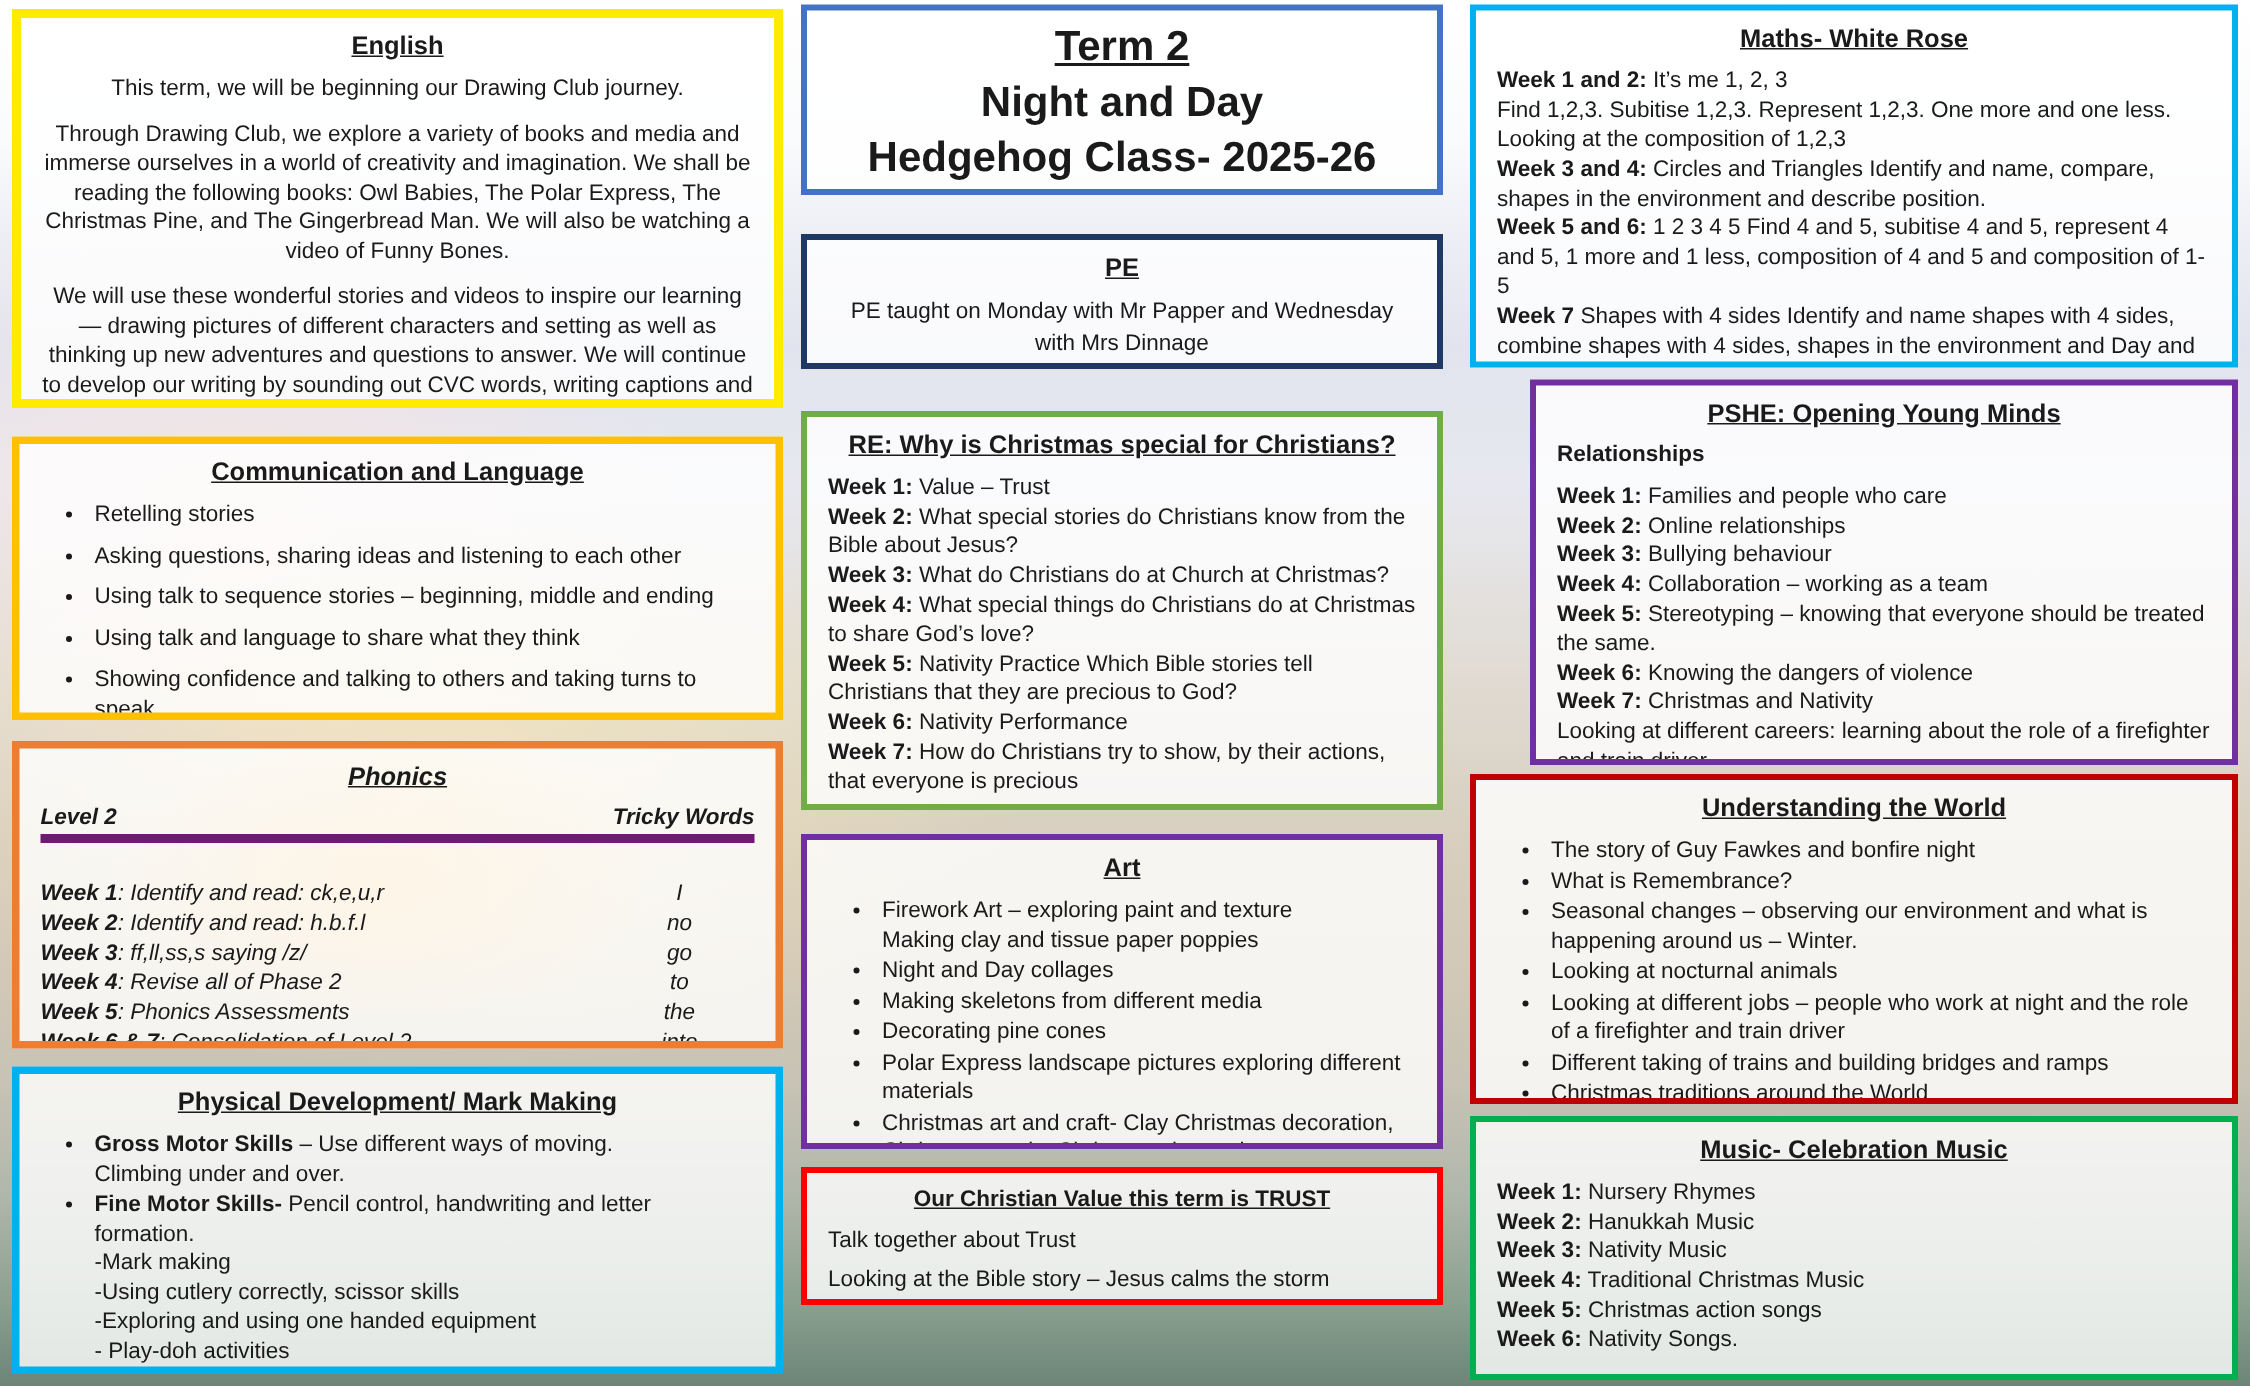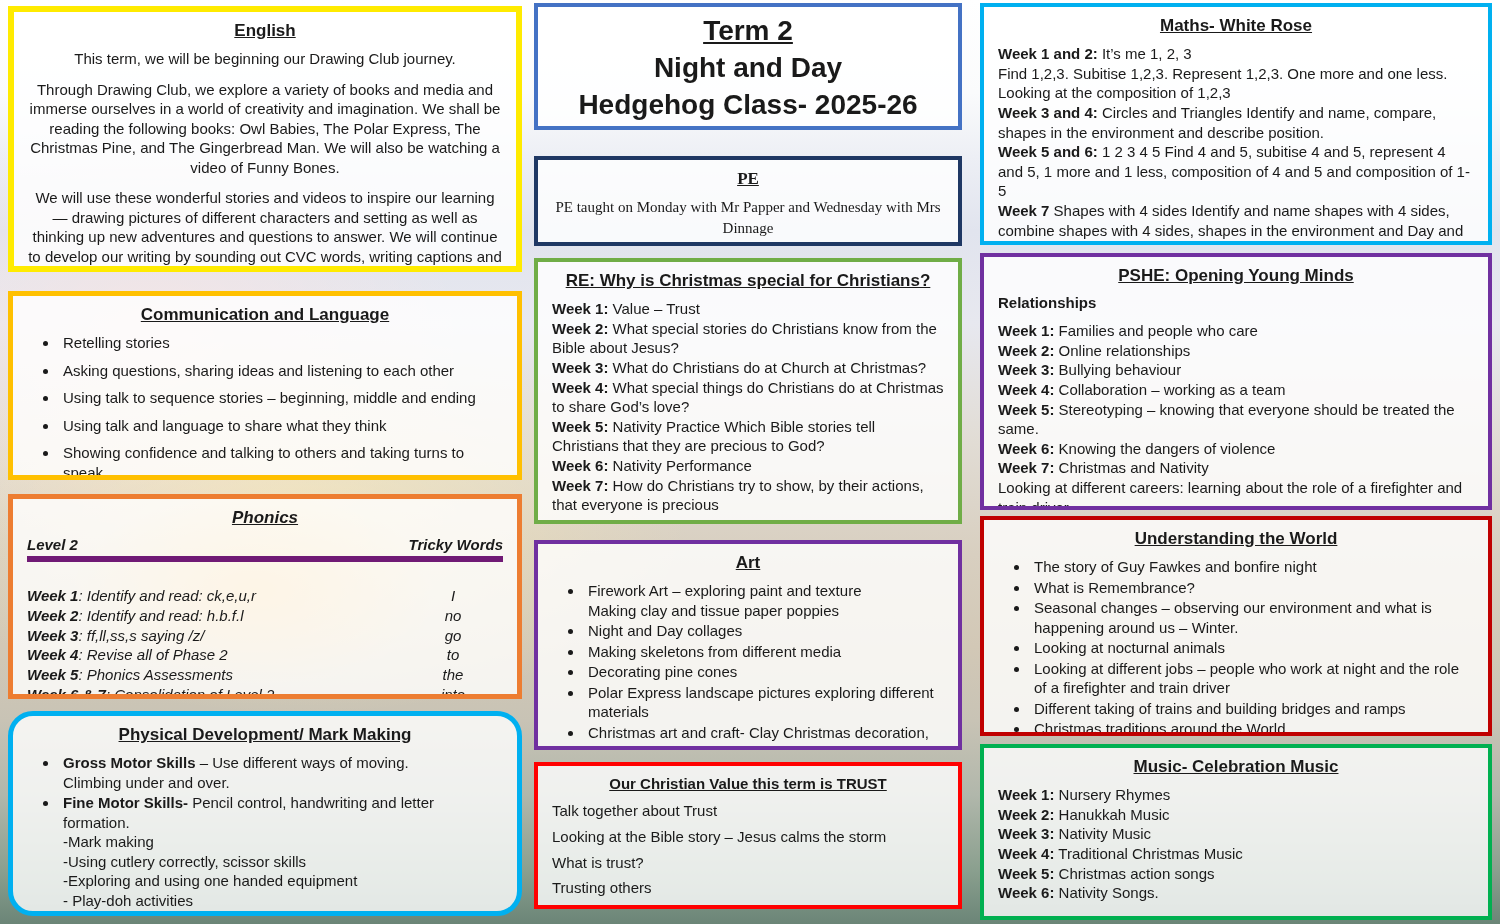--- a/index.html
+++ b/index.html
@@ -23,26 +23,26 @@
     background:rgba(255,255,255,0.8);
     border:4px solid #000;
     padding:6px 14px 6px;
     overflow:hidden;
   }
   .col-left section.box { border-width:5px; }
 
   [data-name="box-english"]       { height:266px; margin-bottom:19px; border-width:6px !important; }
   [data-name="box-communication"] { height:189px; margin-bottom:14px; }
   [data-name="box-phonics"]       { height:205px; margin-bottom:12px;font-style:italic; }
-  [data-name="box-physical"]      { height:205px;border-radius:25px; }
+  [data-name="box-physical"]      { height:205px; }
   [data-name="box-title"]         { height:127px; margin-bottom:26px; padding-top:10px; }
-  [data-name="box-pe"]            { height:90px;  margin-bottom:12px;font-family:Liberation Serif, serif; }
+  [data-name="box-pe"]            { height:90px;  margin-bottom:28px; }
   [data-name="box-re"]            { height:266px; margin-bottom:16px; }
   [data-name="box-art"]           { height:210px; margin-bottom:12px; }
-  [data-name="box-trust"]         { height:147px; }
+  [data-name="box-trust"]         { height:92px; }
   [data-name="box-maths"]         { height:242px; margin-bottom:8px; }
   [data-name="box-pshe"]          { height:257px; margin-bottom:6px; }
   [data-name="box-utw"]           { height:220px; margin-bottom:8px; }
   [data-name="box-music"]         { height:176px; }
 
   .box-title { text-align:center; font-weight:bold; font-size:17px; text-decoration:underline; margin:3px 0 8px; }
   .box-title.small { font-size:15px; margin-bottom:6px; }
 
   .t-line { text-align:center; font-weight:bold; font-size:28px; line-height:1.32; }
   .t-line.u { text-decoration:underline; }
@@ -174,21 +174,21 @@
     </div>
   <div class="col col-right" data-name="column-right">
       <section data-name="box-maths" class="box" style="border-color: rgb(0, 176, 240);">
         <div data-name="maths-title" class="box-title">Maths- White Rose</div>
         <p data-name="maths-week-line" class="week"><b data-name="week-label">Week 1 and 2:</b> <span data-name="week-text"> It’s me 1, 2, 3</span></p>
         <p data-name="maths-week-line" class="week"><span data-name="week-text">Find 1,2,3. Subitise 1,2,3. Represent 1,2,3. One more and one less. Looking at the composition of 1,2,3</span></p>
         <p data-name="maths-week-line" class="week"><b data-name="week-label">Week 3 and 4:</b> <span data-name="week-text">Circles and Triangles Identify and name, compare, shapes in the environment and describe position.</span></p>
         <p data-name="maths-week-line" class="week"><b data-name="week-label">Week 5 and 6:</b> <span data-name="week-text">1 2 3 4 5 Find 4 and 5, subitise 4 and 5, represent 4 and 5, 1 more and 1 less, composition of 4 and 5 and composition of 1-5</span></p>
         <p data-name="maths-week-line" class="week"><b data-name="week-label">Week 7</b> <span data-name="week-text">Shapes with 4 sides Identify and name shapes with 4 sides, combine shapes with 4 sides, shapes in the environment and Day and Night.</span></p>
       </section>
-      <section data-name="box-pshe" class="box" style="border-color: rgb(112, 48, 160);">
+      <section data-name="box-pshe" class="box" style="border-color: rgb(112, 48, 160); margin-left: 40px;">
         <div data-name="pshe-title" class="box-title">PSHE: Opening Young Minds</div>
         <p data-name="pshe-subheader" class="subhead">Relationships</p>
         <p data-name="pshe-week-line" class="week"><b data-name="week-label">Week 1:</b> <span data-name="week-text">Families and people who care</span></p>
         <p data-name="pshe-week-line" class="week"><b data-name="week-label">Week 2:</b> <span data-name="week-text">Online relationships</span></p>
         <p data-name="pshe-week-line" class="week"><b data-name="week-label">Week 3:</b> <span data-name="week-text">Bullying behaviour</span></p>
         <p data-name="pshe-week-line" class="week"><b data-name="week-label">Week 4:</b> <span data-name="week-text">Collaboration – working as a team</span></p>
         <p data-name="pshe-week-line" class="week"><b data-name="week-label">Week 5:</b> <span data-name="week-text">Stereotyping – knowing that everyone should be treated the same.</span></p>
         <p data-name="pshe-week-line" class="week"><b data-name="week-label">Week 6:</b> <span data-name="week-text">Knowing the dangers of violence</span></p>
         <p data-name="pshe-week-line" class="week"><b data-name="week-label">Week 7:</b> <span data-name="week-text">Christmas and Nativity</span></p>
         <p data-name="pshe-week-line" class="week"><span data-name="week-text">Looking at different careers: learning about the role of a firefighter and train driver.</span></p>

